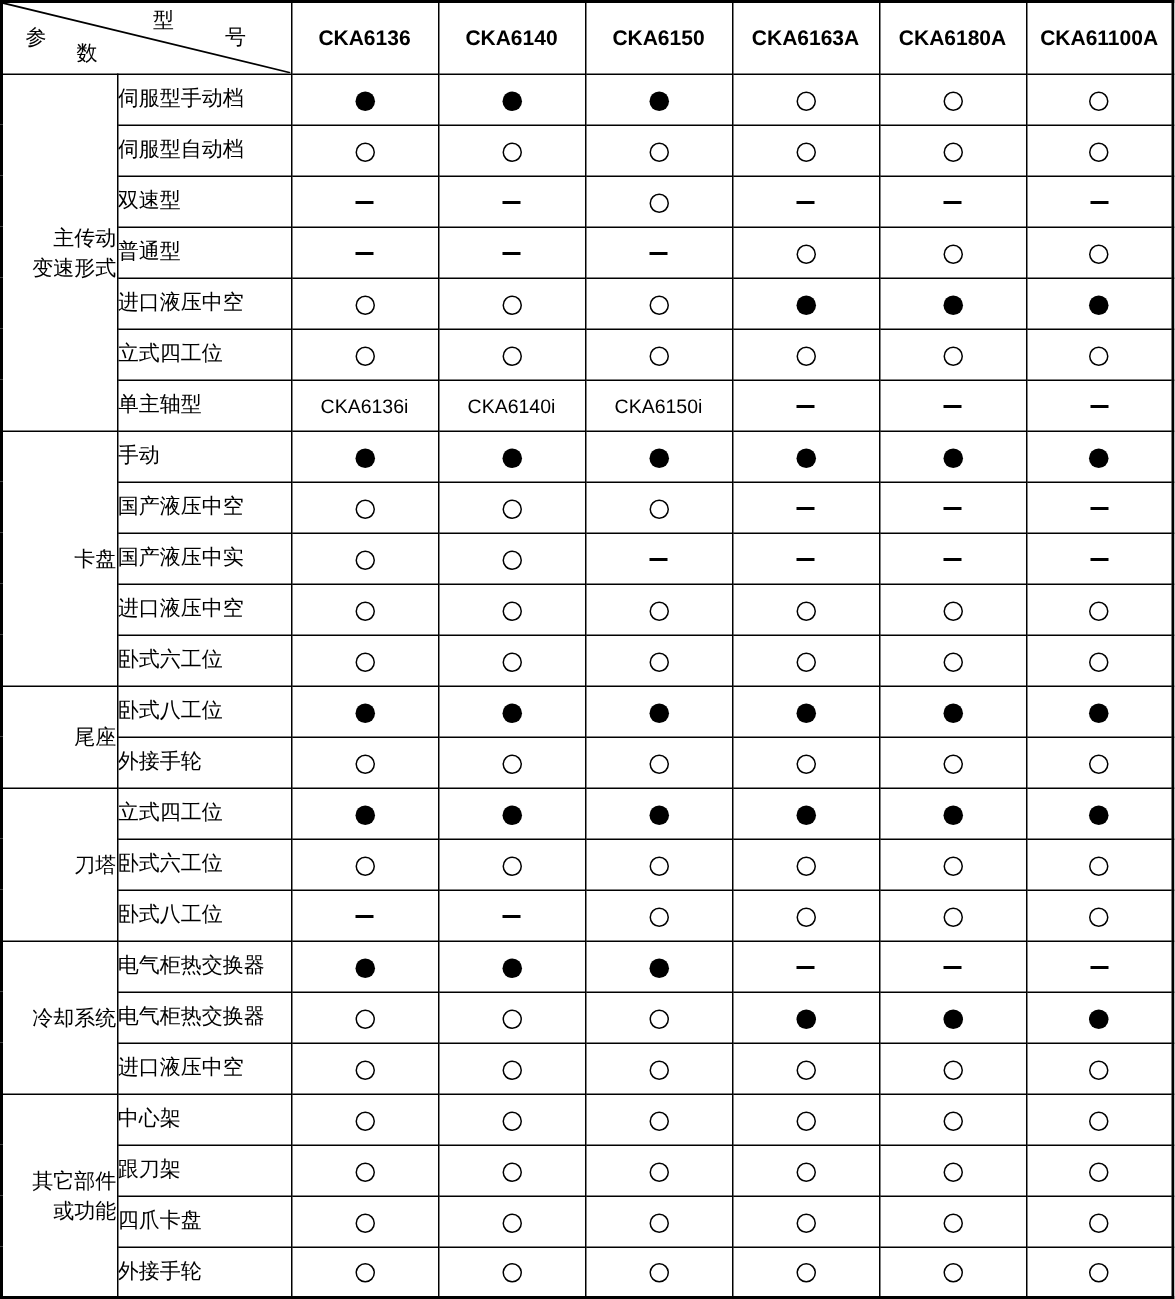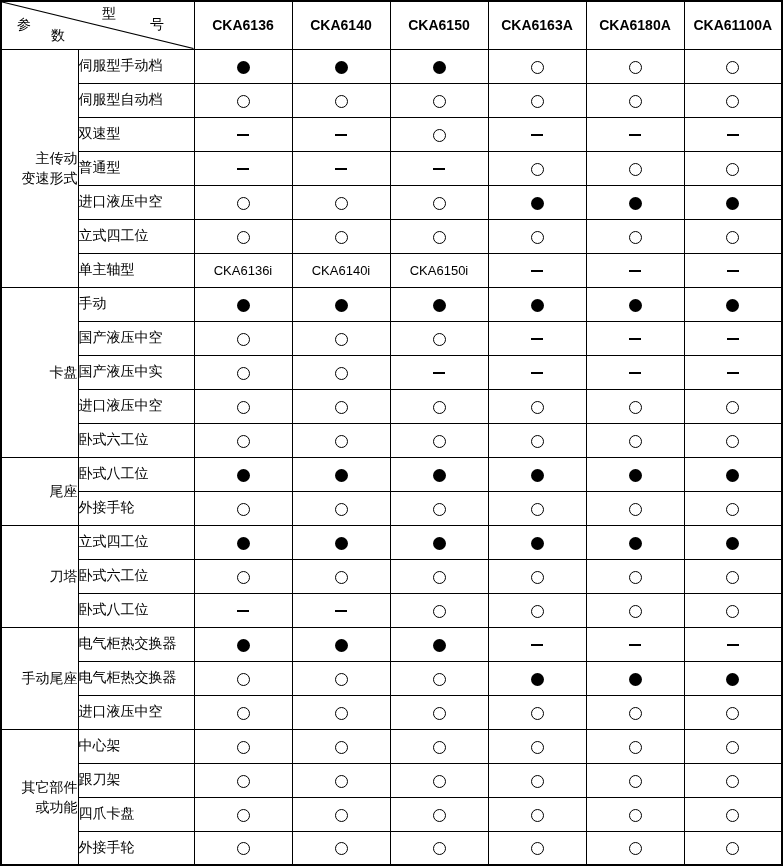--- a/index.html
+++ b/index.html
@@ -283,21 +283,21 @@
       <tr>
         <td class="param-cell">卧式八工位</td>
         <td class="value-cell"><span class="dash-mark"></span></td>
         <td class="value-cell"><span class="dash-mark"></span></td>
         <td class="value-cell"><span class="dot-open"></span></td>
         <td class="value-cell"><span class="dot-open"></span></td>
         <td class="value-cell"><span class="dot-open"></span></td>
         <td class="value-cell"><span class="dot-open"></span></td>
       </tr>
       <tr>
-        <td class="group-cell" rowspan="3">手动尾座</td>
+        <td class="group-cell" rowspan="3">冷却系统</td>
         <td class="param-cell">电气柜热交换器</td>
         <td class="value-cell"><span class="dot-filled"></span></td>
         <td class="value-cell"><span class="dot-filled"></span></td>
         <td class="value-cell"><span class="dot-filled"></span></td>
         <td class="value-cell"><span class="dash-mark"></span></td>
         <td class="value-cell"><span class="dash-mark"></span></td>
         <td class="value-cell"><span class="dash-mark"></span></td>
       </tr>
       <tr>
         <td class="param-cell">电气柜热交换器</td>

